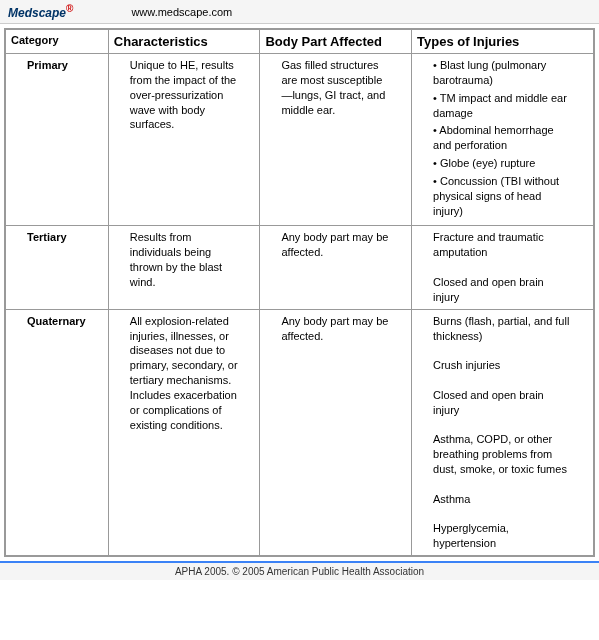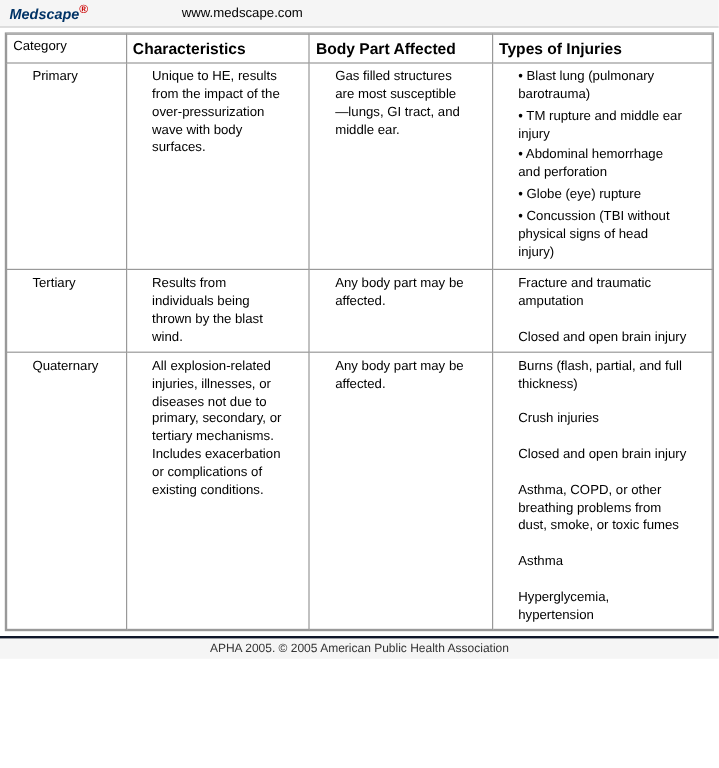--- a/index.html
+++ b/index.html
@@ -24,21 +24,21 @@
       color: #003366;
       font-style: italic;
     }
     .medscape-logo span {
       color: #cc0000;
       font-style: normal;
       font-size: 10px;
       vertical-align: super;
     }
     .website {
-      margin-left: 58px;
+      margin-left: 38px;
       font-size: 11px;
       color: #000;
       text-align: center;
     }
     .table-wrapper {
       border: 1px solid #999;
       margin: 4px;
     }
     table {
       width: 100%;
@@ -54,21 +54,21 @@
       vertical-align: top;
     }
     td {
       border: 1px solid #999;
       padding: 4px 21px;
       vertical-align: top;
       font-size: 11px;
       line-height: 1.35;
     }
     .category-cell {
-      font-weight: normal;
+      font-weight: bold;
       font-size: 11px;
       width: 80px;
     }
     .char-cell {
       width: 150px;
     }
     .body-cell {
       width: 150px;
     }
     .injury-cell {
@@ -80,21 +80,21 @@
       margin: 0;
     }
     .bullet-list li::before {
       content: "• ";
     }
     .bullet-list li {
       margin-bottom: 3px;
     }
     .footer-bar {
       background: #f5f5f5;
-      border-top: 2px solid #0f172a;
+      border-top: 2px solid #3b82f6;
       padding: 3px 8px;
       font-size: 10px;
       color: #333;
       text-align: center;
     }
   </style>
 </head>
 <body>
 
 <div class="top-bar">
@@ -115,21 +115,21 @@
       </tr>
     </thead>
     <tbody id="table-body">
     <tr>
           <td class="category-cell">Primary</td>
           <td class="char-cell">Unique to HE, results from the impact of the over-pressurization wave with body surfaces.</td>
           <td class="body-cell">Gas filled structures are most susceptible—lungs, GI tract, and middle ear.</td>
           <td class="injury-cell">
             <ul class="bullet-list">
               <li>Blast lung (pulmonary barotrauma)</li>
-              <li>TM rupture and middle ear injury</li>
+              <li>TM impact and middle ear damage</li>
               <li>Abdominal hemorrhage and perforation</li>
               <li>Globe (eye) rupture</li>
               <li>Concussion (TBI without physical signs of head injury)</li>
             </ul>
           </td>
         </tr>
         <tr>
           <td class="category-cell">Tertiary</td>
           <td class="char-cell">Results from individuals being thrown by the blast wind.</td>
           <td class="body-cell">Any body part may be affected.</td>

